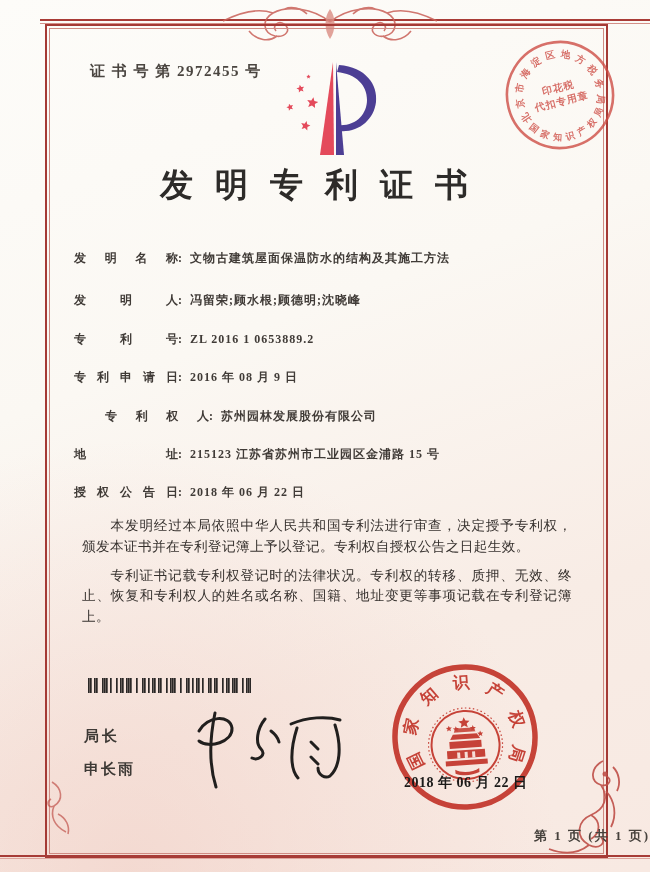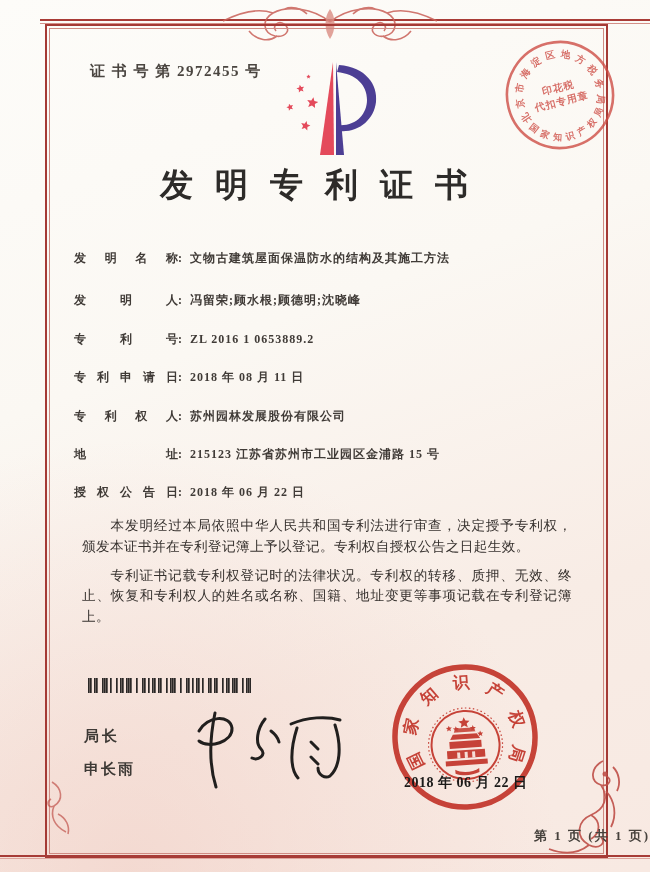--- a/index.html
+++ b/index.html
@@ -127,23 +127,23 @@
 <div class="abs frow" style="top:250px;">
   <span class="f-label">发明名称</span><span class="f-colon">:</span><span class="f-value">文物古建筑屋面保温防水的结构及其施工方法</span>
 </div>
 <div class="abs frow" style="top:292px;">
   <span class="f-label">发明人</span><span class="f-colon">:</span><span class="f-value">冯留荣;顾水根;顾德明;沈晓峰</span>
 </div>
 <div class="abs frow" style="top:331px;">
   <span class="f-label">专利号</span><span class="f-colon">:</span><span class="f-value">ZL 2016 1 0653889.2</span>
 </div>
 <div class="abs frow" style="top:369px;">
-  <span class="f-label">专利申请日</span><span class="f-colon">:</span><span class="f-value">2018 年 08 月 11 日</span>
-</div>
-<div class="abs frow" style="top:408px;">
+  <span class="f-label">专利申请日</span><span class="f-colon">:</span><span class="f-value">2016 年 08 月 9 日</span>
+</div>
+<div class="abs frow" style="top:408px;margin-left:31px;">
   <span class="f-label">专利权人</span><span class="f-colon">:</span><span class="f-value">苏州园林发展股份有限公司</span>
 </div>
 <div class="abs frow" style="top:446px;">
   <span class="f-label">地址</span><span class="f-colon">:</span><span class="f-value">215123 江苏省苏州市工业园区金浦路 15 号</span>
 </div>
 <div class="abs frow" style="top:484px;">
   <span class="f-label">授权公告日</span><span class="f-colon">:</span><span class="f-value">2018 年 06 月 22 日</span>
 </div>
 
 <div class="abs paras">

